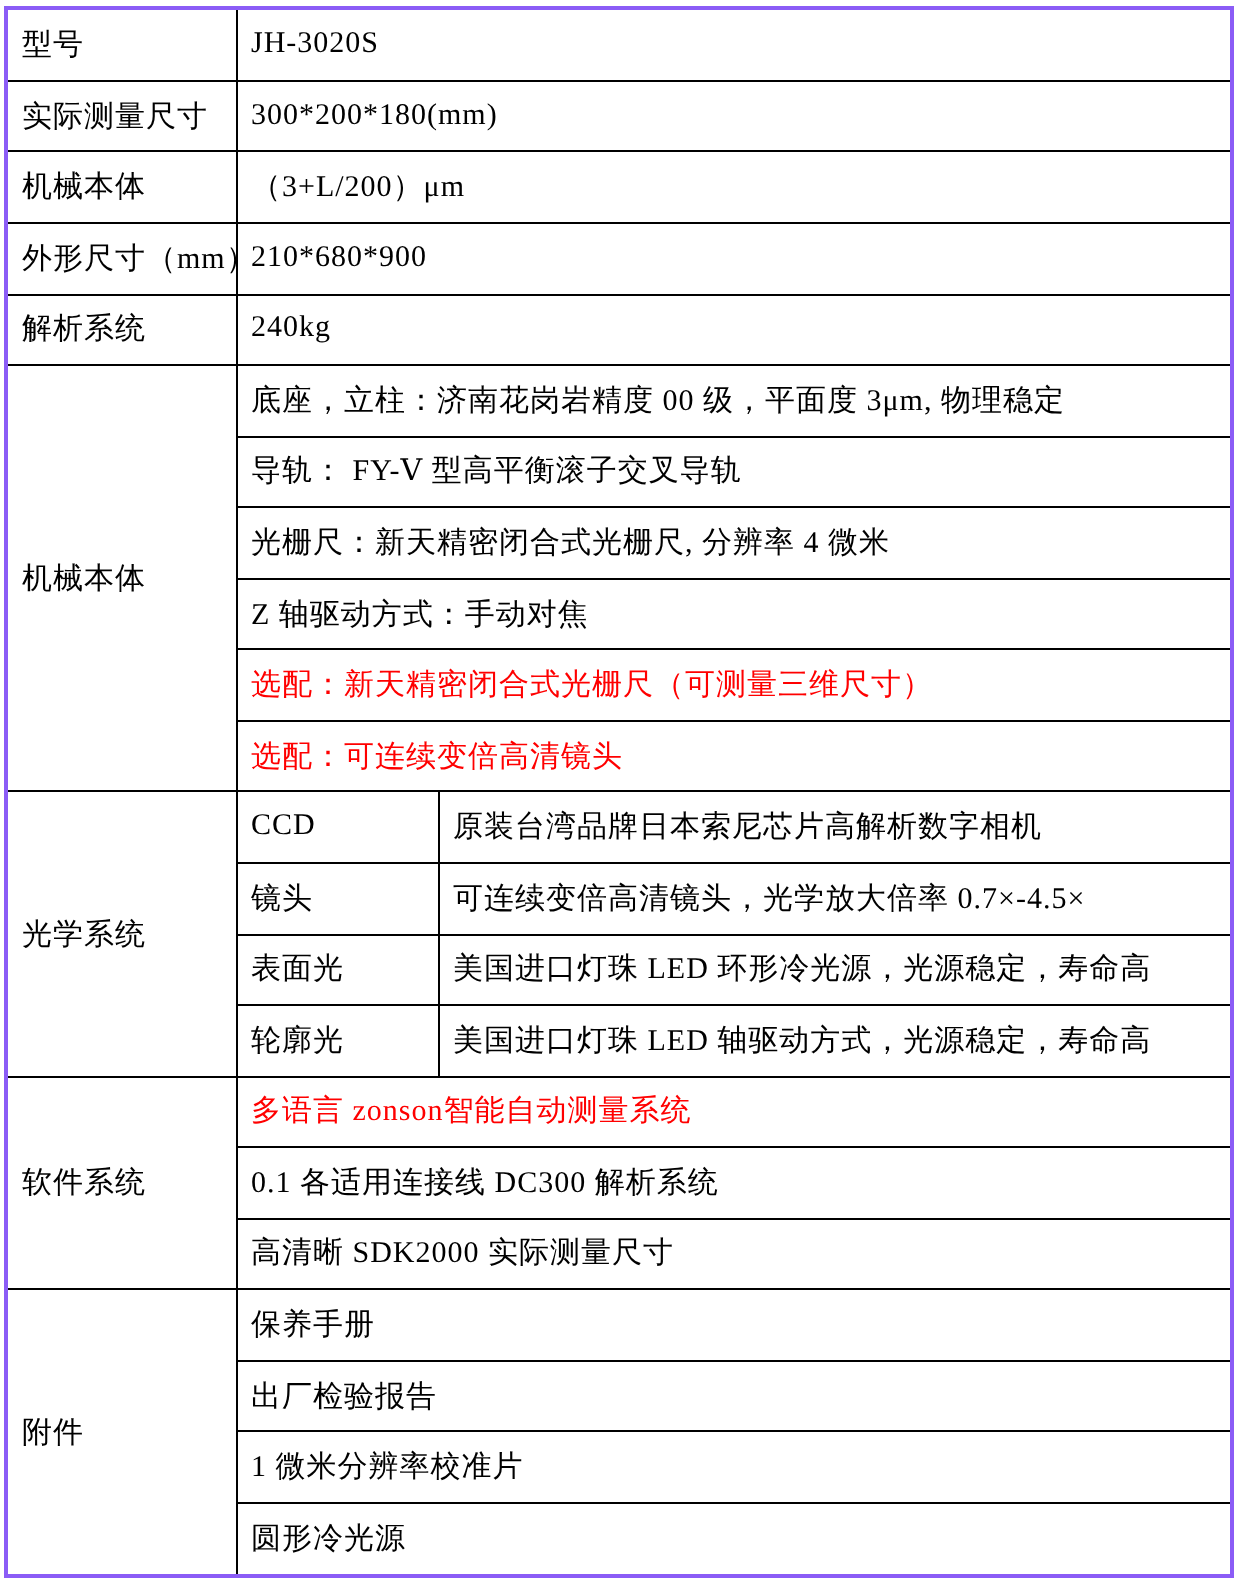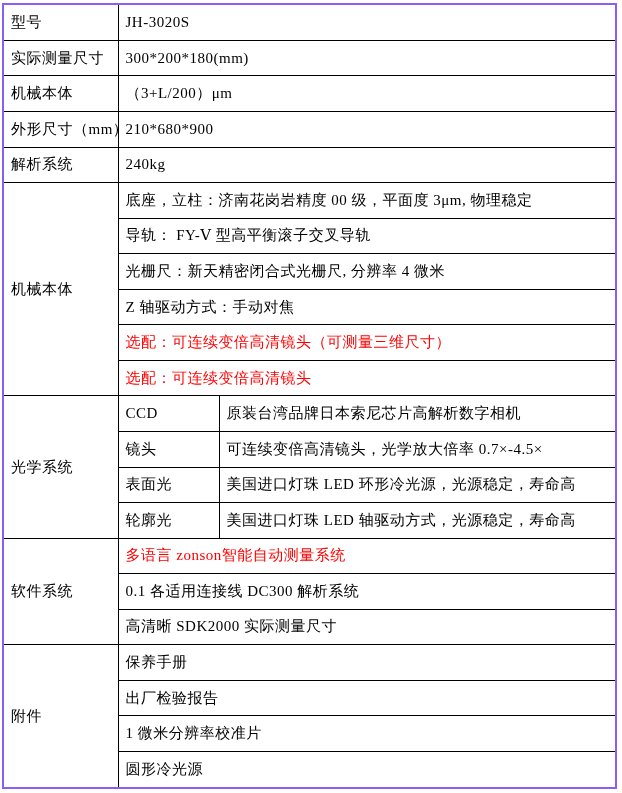--- a/index.html
+++ b/index.html
@@ -69,21 +69,21 @@
     <tr>
       <td colspan="2">导轨： FY-Ⅴ 型高平衡滚子交叉导轨</td>
     </tr>
     <tr>
       <td colspan="2">光栅尺：新天精密闭合式光栅尺, 分辨率 4 微米</td>
     </tr>
     <tr>
       <td colspan="2">Z 轴驱动方式：手动对焦</td>
     </tr>
     <tr>
-      <td colspan="2" class="red">选配：可连续变倍高清镜头（可测量三维尺寸）</td>
+      <td colspan="2" class="red">选配：新天精密闭合式光栅尺（可测量三维尺寸）</td>
     </tr>
     <tr>
       <td colspan="2" class="red">选配：可连续变倍高清镜头</td>
     </tr>
 
     <tr>
       <td rowspan="4">光学系统</td>
       <td>CCD</td>
       <td>原装台湾品牌日本索尼芯片高解析数字相机</td>
     </tr>

